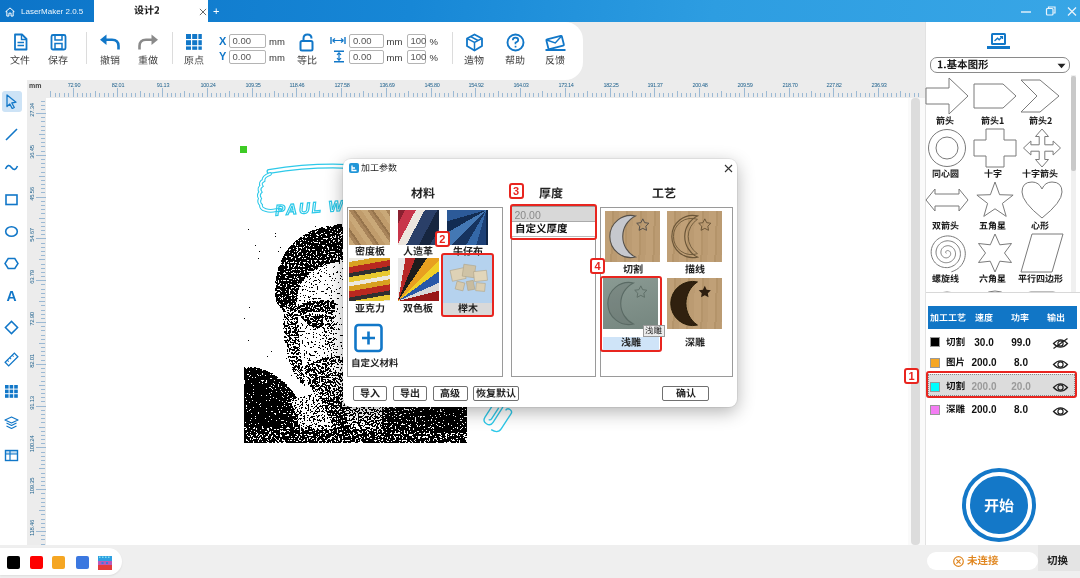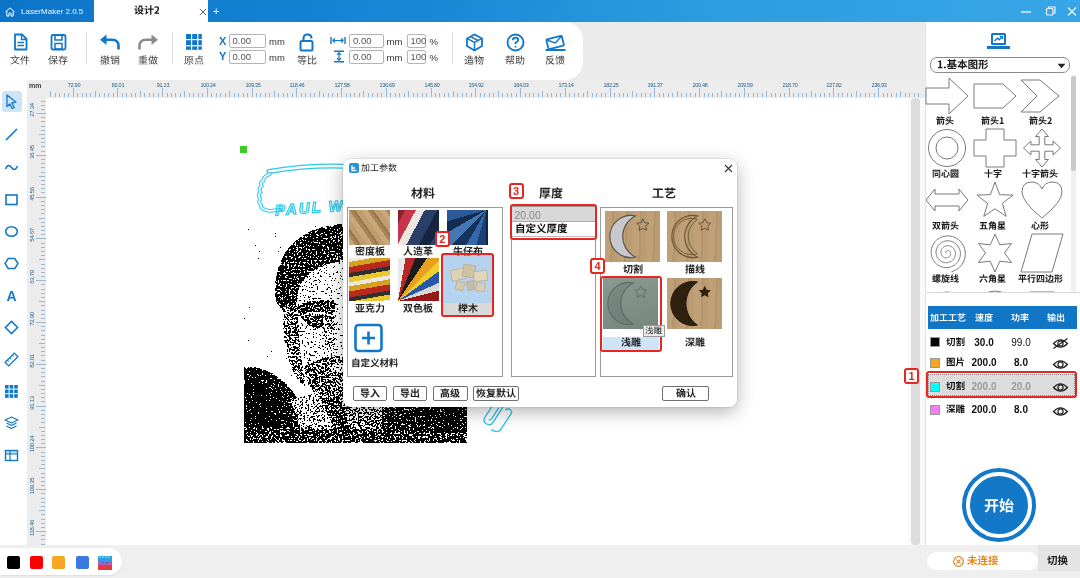--- a/index.html
+++ b/index.html
@@ -713,21 +713,21 @@
   </svg>
 <svg class="ab" style="left:1047.3px;top:313.0px;" width="18.0" height="10.6" viewBox="0 0 18.0 10.6">
     <path d="M0.3 1.3H3.3V2.2H0.3ZM1.8 2.8H2.7V8.7H1.8ZM0.3 6.3Q0.9 6.2 1.7 6Q2.5 5.9 3.3 5.7L3.4 6.6Q2.6 6.8 1.9 6.9Q1.1 7.1 0.5 7.3ZM0.6 5.2Q0.5 5.1 0.5 4.9Q0.4 4.8 0.4 4.6Q0.3 4.4 0.3 4.3Q0.4 4.3 0.5 4.1Q0.6 3.9 0.7 3.6Q0.7 3.4 0.8 3.1Q0.9 2.8 1 2.3Q1.1 1.8 1.2 1.3Q1.2 0.8 1.3 0.3L2.3 0.4Q2.2 1.2 2 1.9Q1.8 2.7 1.6 3.4Q1.4 4.1 1.1 4.6V4.7Q1.1 4.7 1 4.7Q1 4.8 0.8 4.8Q0.7 4.9 0.6 5Q0.6 5.1 0.6 5.2ZM0.6 5.2V4.3L1 4H3.3V5H1.2Q1 5 0.8 5.1Q0.6 5.1 0.6 5.2ZM4.2 2.4H7.8V3.3H4.2ZM3.6 3.7H5.6V4.5H4.5V8.7H3.6ZM5.4 3.7H6.2V7.7Q6.2 8 6.1 8.2Q6.1 8.4 5.9 8.5Q5.7 8.6 5.5 8.6Q5.3 8.7 4.9 8.7Q4.9 8.5 4.9 8.2Q4.8 8 4.7 7.8Q4.9 7.8 5 7.8Q5.2 7.8 5.3 7.8Q5.4 7.8 5.4 7.7ZM4.3 5H6V5.7H4.3ZM4.3 6.2H6V6.9H4.3ZM6.5 3.9H7.3V7.2H6.5ZM7.7 3.6H8.5V7.7Q8.5 8 8.4 8.2Q8.3 8.4 8.1 8.5Q7.9 8.6 7.6 8.6Q7.3 8.6 6.9 8.6Q6.8 8.4 6.8 8.2Q6.7 8 6.6 7.8Q6.9 7.8 7.2 7.8Q7.4 7.8 7.5 7.8Q7.7 7.8 7.7 7.7ZM5.9 0.2 6.8 0.6Q6.4 1.1 5.9 1.6Q5.4 2.1 4.9 2.5Q4.3 2.9 3.7 3.2Q3.6 3 3.4 2.8Q3.2 2.5 3 2.4Q3.6 2.1 4.1 1.8Q4.7 1.5 5.1 1.1Q5.6 0.7 5.9 0.2ZM6.4 0.6Q6.9 1.2 7.5 1.6Q8.2 2 8.9 2.3Q8.7 2.5 8.5 2.7Q8.4 2.9 8.3 3.1Q7.5 2.7 6.8 2.2Q6.1 1.7 5.5 0.9Z M12.9 0.3H14.1V7.7H12.9ZM16 4.8H17.2V8.7H16ZM10.2 1H11.4V3.3H15.6V1H16.8V4.3H10.2ZM9.8 4.8H11V7.2H16.5V8.2H9.8Z" fill="#fff"></path>
   </svg>
 <div class="ab" style="left:928px;top:373.5px;width:147px;height:22.5px;background:#dcdcdc;outline:1px dotted #888;outline-offset:-1px"></div>
 <div class="rowsw" style="left:929.5px;top:337.4px;background:#000000;border:0.5px solid #999"></div>
 <svg class="ab" style="left:945.5px;top:336.7px;" width="19.0" height="11.2" viewBox="0 0 19.0 11.2">
     <path d="M3.9 1H8.3V2.1H3.9ZM7.9 1H9Q9 1 9 1.1Q9 1.2 9 1.4Q9 1.5 9 1.6Q9 3.4 8.9 4.6Q8.9 5.8 8.8 6.6Q8.8 7.4 8.7 7.9Q8.6 8.3 8.4 8.5Q8.2 8.8 8 8.9Q7.8 9 7.6 9.1Q7.3 9.1 6.9 9.1Q6.6 9.1 6.2 9.1Q6.2 8.9 6.1 8.5Q6 8.2 5.8 7.9Q6.2 8 6.5 8Q6.8 8 7 8Q7.1 8 7.2 7.9Q7.3 7.9 7.4 7.8Q7.5 7.7 7.6 7.2Q7.6 6.8 7.7 6.1Q7.7 5.3 7.8 4.1Q7.8 2.9 7.9 1.3ZM0.2 3.2 4 2.5 4.2 3.5 0.4 4.2ZM5.3 1.5H6.4Q6.4 2.5 6.3 3.4Q6.3 4.3 6.2 5.2Q6 6 5.7 6.8Q5.5 7.5 5 8.1Q4.5 8.8 3.7 9.2Q3.6 9 3.4 8.8Q3.1 8.5 2.9 8.3Q3.6 7.9 4 7.4Q4.5 6.8 4.7 6.2Q5 5.5 5.1 4.8Q5.2 4 5.2 3.2Q5.2 2.4 5.3 1.5ZM1.3 8 1.1 6.9 1.5 6.6 4 5.5Q4 5.8 4.1 6.1Q4.1 6.4 4.2 6.5Q3.3 6.9 2.8 7.2Q2.3 7.4 2 7.6Q1.7 7.7 1.6 7.8Q1.4 7.9 1.3 8ZM1.3 8Q1.3 7.8 1.2 7.7Q1.1 7.5 1 7.3Q0.9 7.1 0.8 7Q1 6.9 1.2 6.7Q1.3 6.5 1.3 6.2V0.7H2.4V7Q2.4 7 2.3 7Q2.2 7.1 2 7.2Q1.9 7.3 1.7 7.5Q1.5 7.6 1.4 7.7Q1.3 7.9 1.3 8Z M10 1.1H15.3V2.8H14.3V1.9H11V2.8H10ZM11.9 0.5 13 0.2Q13.1 0.5 13.2 0.8Q13.3 1.1 13.4 1.3L12.3 1.6Q12.2 1.3 12.1 1Q12 0.7 11.9 0.5ZM10.5 2.6H14.8V3.3H10.5ZM10.8 3.7H14.5V4.5H10.8ZM10.1 4.8H15.2V5.6H10.1ZM12.2 2.1H13.2V6.5H12.2ZM11.2 7.9H14.1V8.8H11.2ZM10.6 6.2H14.8V9.1H13.8V7.2H11.5V9.2H10.6ZM15.8 1.6H16.8V6.9H15.8ZM17.5 0.3H18.5V7.9Q18.5 8.3 18.4 8.6Q18.3 8.8 18.1 9Q17.8 9.1 17.4 9.1Q17 9.2 16.5 9.2Q16.4 9 16.3 8.6Q16.2 8.3 16.1 8.1Q16.5 8.1 16.8 8.1Q17.1 8.1 17.3 8.1Q17.4 8.1 17.4 8.1Q17.5 8 17.5 7.9Z" fill="#111"></path>
   </svg>
 <div class="ab" style="left:962px;top:336.5px;width:44px;text-align:center;font-weight:bold;font-size:10px;color:#111">30.0</div>
-<div class="ab" style="left:999px;top:336.5px;width:44px;text-align:center;font-weight:normal;font-size:10px;color:#111">99.0</div>
+<div class="ab" style="left:999px;top:336.5px;width:44px;text-align:center;font-weight:bold;font-size:10px;color:#111">99.0</div>
 <svg class="ab" style="left:1052px;top:337.0px" width="17" height="13" viewBox="0 0 17 13">
     <path d="M1.5 6.5 Q8.5 -0.8 15.5 6.5 Q8.5 13.8 1.5 6.5 Z" fill="none" stroke="#222" stroke-width="1.2"></path>
     <circle cx="8.5" cy="6.5" r="2.6" fill="none" stroke="#222" stroke-width="1.2"></circle>
     <path d="M1.5 11.5 L15.5 1.5" stroke="#222" stroke-width="1.2"></path>
   </svg>
 <div class="rowsw" style="left:929.5px;top:358.0px;background:#f5a623;border:0.5px solid #999"></div>
 <svg class="ab" style="left:945.5px;top:357.3px;" width="19.0" height="11.2" viewBox="0 0 19.0 11.2">
     <path d="M0.7 0.7H8.8V9.2H7.7V1.7H1.8V9.2H0.7ZM1.4 7.9H8.3V8.9H1.4ZM3.4 5.8 3.9 5.2Q4.3 5.3 4.7 5.4Q5.1 5.5 5.5 5.6Q5.9 5.8 6.2 5.9L5.8 6.6Q5.5 6.5 5.1 6.3Q4.7 6.2 4.2 6Q3.8 5.9 3.4 5.8ZM3.9 1.6 4.8 2Q4.5 2.4 4.1 2.8Q3.8 3.2 3.4 3.5Q3 3.9 2.6 4.2Q2.5 4.1 2.3 3.9Q2.2 3.8 2.1 3.7Q1.9 3.6 1.8 3.5Q2.4 3.1 3 2.7Q3.5 2.2 3.9 1.6ZM6.4 2.4H6.6L6.7 2.4L7.4 2.7Q7 3.3 6.4 3.8Q5.8 4.3 5.1 4.7Q4.4 5.1 3.7 5.3Q2.9 5.6 2.2 5.8Q2.1 5.7 2 5.5Q2 5.3 1.9 5.2Q1.8 5 1.7 4.9Q2.4 4.8 3.1 4.5Q3.8 4.3 4.5 4Q5.1 3.7 5.6 3.3Q6.1 3 6.4 2.5ZM3.7 3.1Q4.1 3.5 4.7 3.8Q5.4 4.2 6.2 4.4Q7 4.7 7.8 4.8Q7.7 5 7.5 5.2Q7.3 5.5 7.2 5.7Q6.3 5.5 5.5 5.2Q4.7 4.9 4 4.4Q3.3 4 2.9 3.4ZM3.9 2.4H6.7V3.2H3.3ZM2.5 7 3 6.3Q3.5 6.3 4.1 6.4Q4.6 6.5 5.1 6.6Q5.6 6.7 6.1 6.9Q6.6 7 6.9 7.1L6.4 7.9Q6 7.7 5.3 7.6Q4.6 7.4 3.9 7.3Q3.2 7.1 2.5 7Z M11.6 2.7H18V3.8H11.6ZM14.6 0.3H15.8V3.1H14.6ZM11 0.5H12.2V3.7Q12.2 4.4 12.2 5.2Q12.1 5.9 12 6.6Q11.8 7.4 11.5 8Q11.2 8.7 10.6 9.3Q10.5 9.1 10.4 8.9Q10.2 8.8 10 8.6Q9.9 8.4 9.7 8.3Q10.3 7.7 10.6 6.9Q10.9 6.2 11 5.3Q11 4.5 11 3.7ZM11.6 5H16.9V9.2H15.7V6.2H11.6Z" fill="#111"></path>
   </svg>
 <div class="ab" style="left:962px;top:357.1px;width:44px;text-align:center;font-weight:bold;font-size:10px;color:#111">200.0</div>

